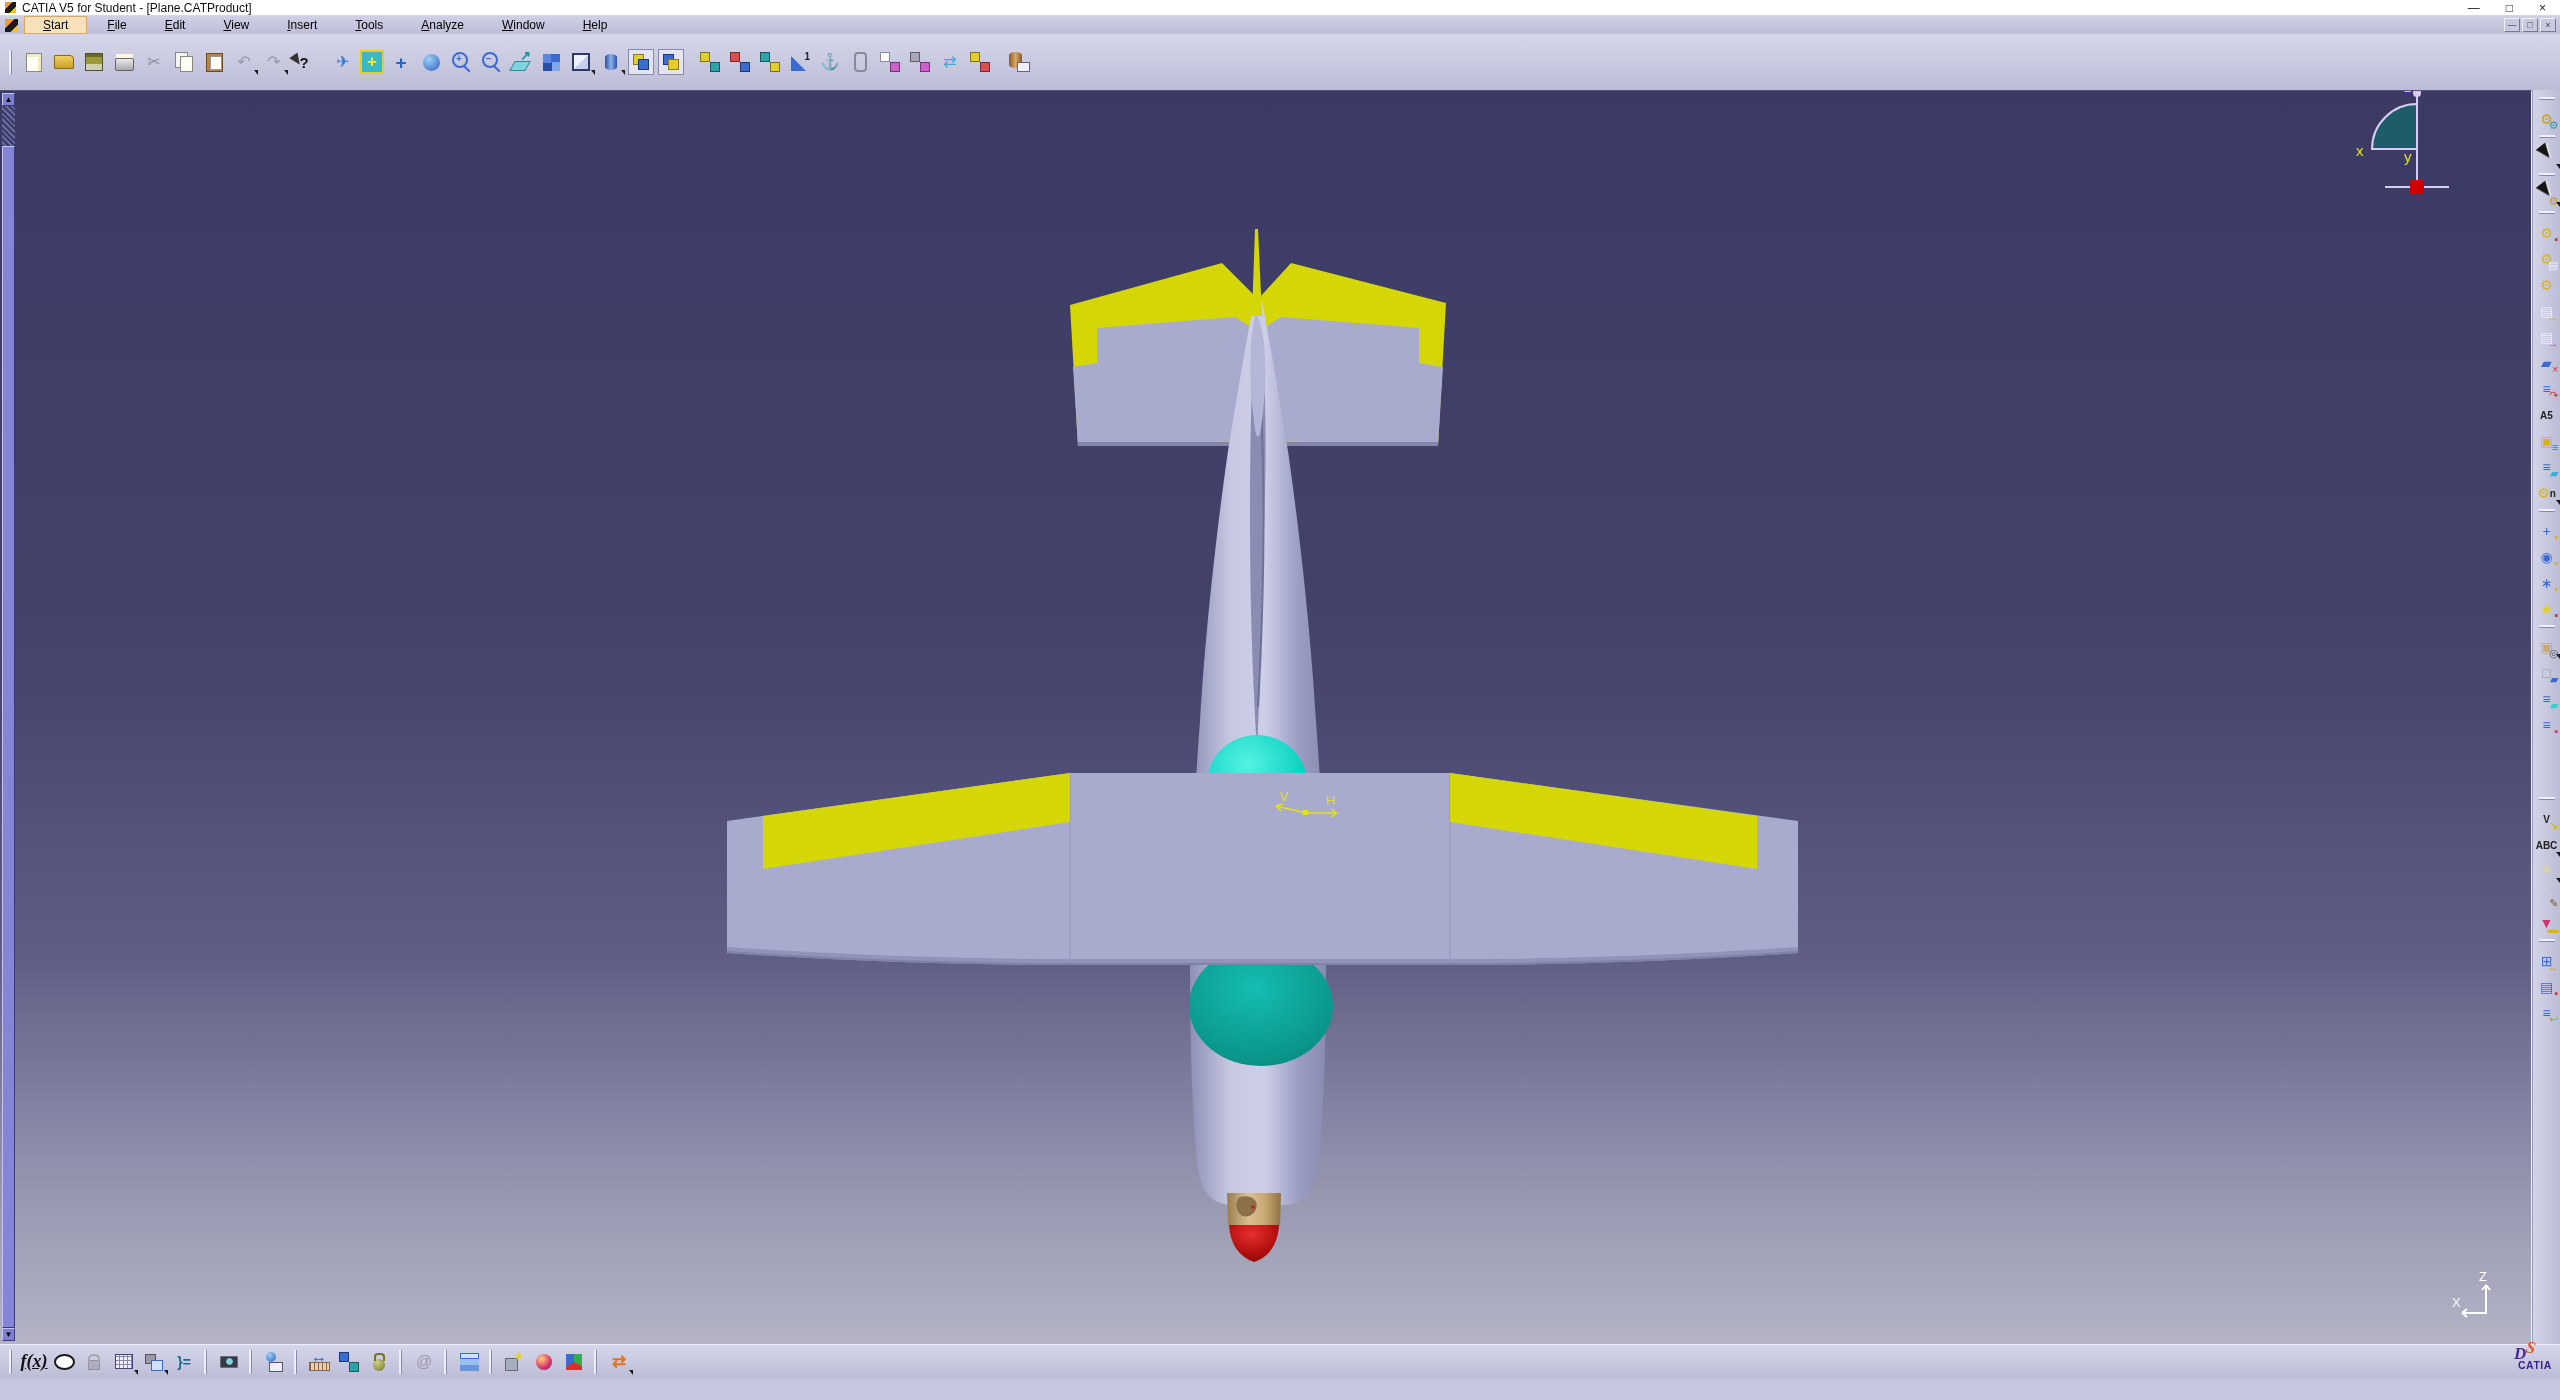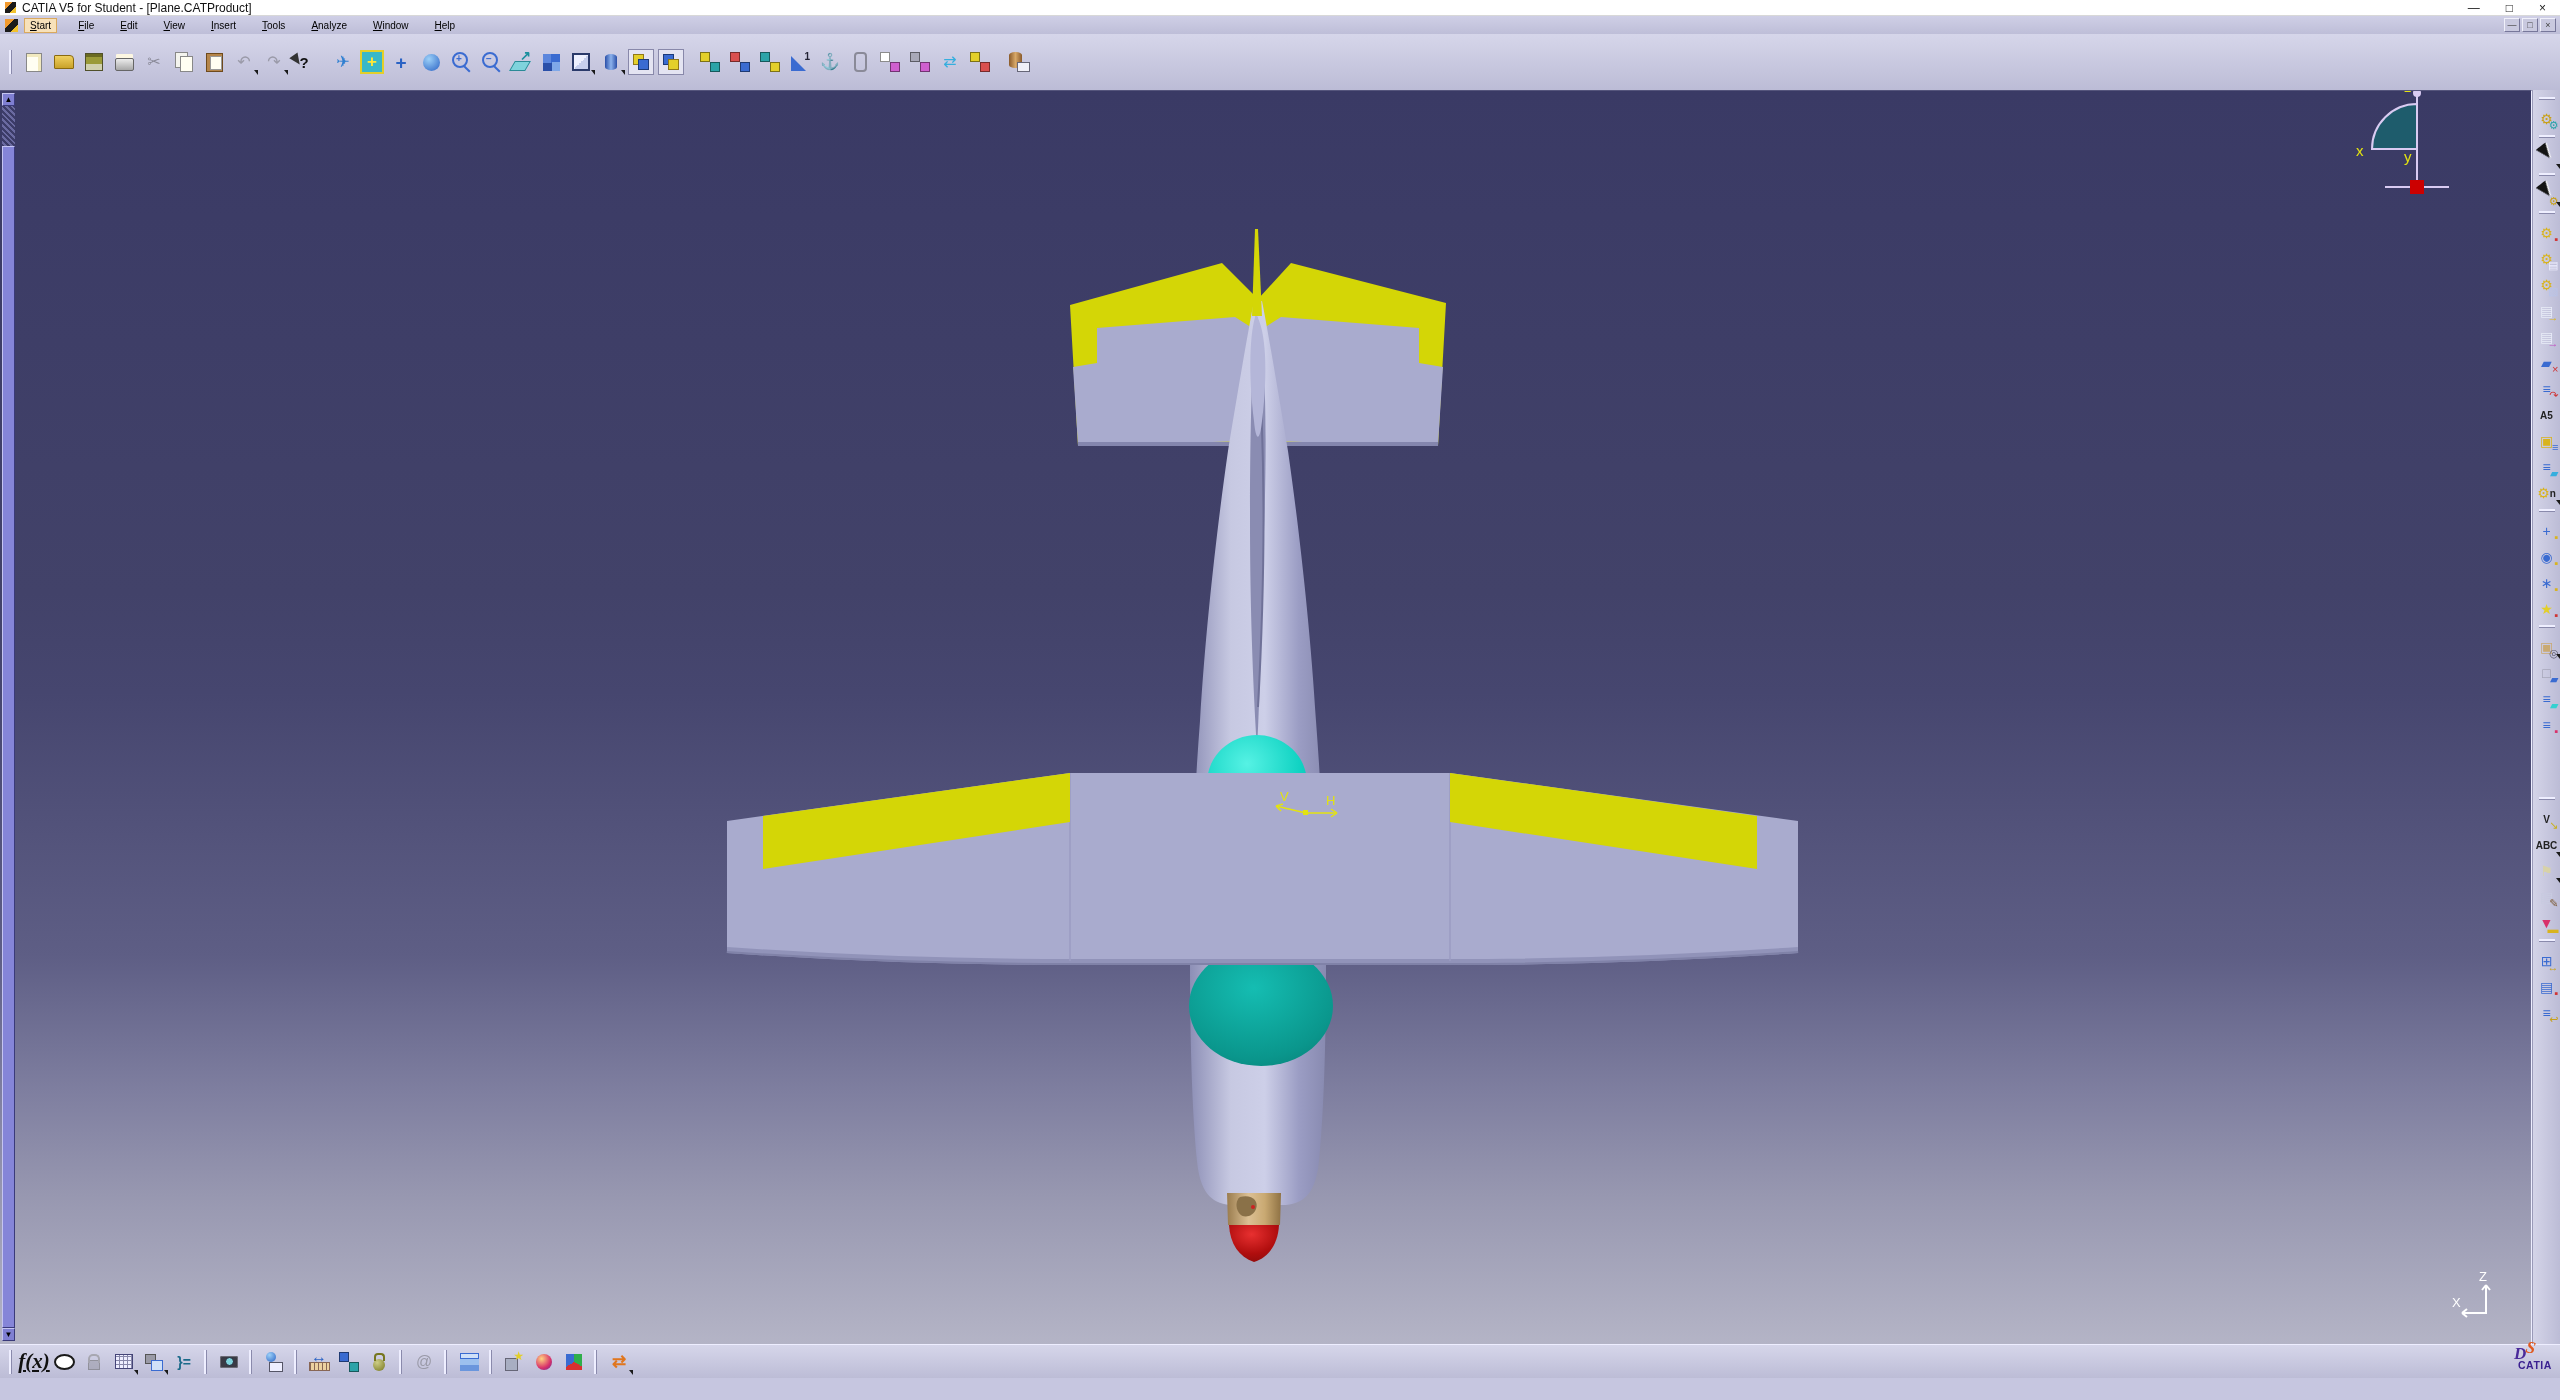--- a/index.html
+++ b/index.html
@@ -13,21 +13,21 @@
   .app-icon { width:11px; height:11px; margin:0 6px 0 5px;
     background:linear-gradient(135deg,#f29a2e 0 35%,#1b1b1b 35% 72%,#f2c22e 72%); flex:none;}
   #window-title { font-size:12px; color:#111; line-height:16px; }
   #win-ctrls { margin-left:auto; display:flex; gap:26px; padding-right:14px; }
   #win-ctrls .wc { font-size:12px; color:#222; cursor:default; line-height:14px; }
 
   
   #menubar { position:absolute; left:0; top:16px; width:2560px; height:18px;
     background:linear-gradient(#cfcfe6,#bebed8); display:flex; align-items:center; }
   #menubar .app-icon { width:13px; height:13px; }
-  .mi { font-size:10px; color:#000; padding:1px 5px; margin-right:16px; }
+  .mi { font-size:12px; color:#000; padding:1px 18px; margin-right:2px; }
   .mi u { text-decoration:underline; }
   .mi.active { background:#f7e1ba; border:1px solid #d9a95f; }
   #mdi-ctrls { margin-left:auto; display:flex; gap:2px; padding-right:4px; }
   #mdi-ctrls .wc { width:16px; height:14px; background:#c9c9df;
     border:1px solid; border-color:#f0f0fa #77779a #77779a #f0f0fa;
     font-size:9px; color:#444; text-align:center; line-height:12px; }
 
   
   .tbar { background:linear-gradient(#d6d6ea,#bcbcd6); display:flex; align-items:center; }
   #toolbar-top { position:absolute; left:0; top:34px; width:2560px; height:56px; padding-left:4px; }
@@ -97,21 +97,21 @@
     position:absolute; bottom:4px; right:4px; }
   .ic-setsq::before { content:""; width:0; height:0; border-left:15px solid #3a6bd1;
     border-top:15px solid transparent; position:absolute; bottom:4px; left:4px; }
   .ic-setsq .lbl { position:absolute; top:2px; right:3px; color:#223; }
   .ic-clip::before { content:""; width:9px; height:16px; border:2px solid #8a8a98; border-radius:4px; }
   .ic-catalog::before { content:""; width:13px; height:16px;
     background:linear-gradient(90deg,#8a5a2a,#d8a868,#8a5a2a); border-radius:6px/3px;
     position:absolute; top:3px; left:3px; }
   .ic-catalog::after { content:""; position:absolute; right:2px; bottom:3px; width:11px; height:8px;
     background:#f0f0f8; border:1px solid #667; }
-  .ic-fx .lbl { font-style:italic; font-family:"Liberation Serif",serif; font-size:21px; color:#101010;text-decoration:underline; }
+  .ic-fx .lbl { font-style:italic; font-family:"Liberation Serif",serif; font-size:18px; color:#101010;text-decoration:underline; }
   .ic-bubble::before { content:""; width:17px; height:12px; border:2px solid #1a1a1a; border-radius:50%;
     box-shadow:inset 0 0 0 1px #fff; background:#fff; }
   .ic-lock { opacity:.55; }
   .ic-lock::before { content:""; width:10px; height:8px; background:#9a9aa6; border:1px solid #666;
     margin-top:7px; }
   .ic-lock::after { content:""; position:absolute; top:5px; width:8px; height:7px;
     border:2px solid #888; border-bottom:none; border-radius:5px 5px 0 0; }
   .ic-table::before { content:""; width:16px; height:13px; background:#eef;
     border:1px solid #447;
     background-image:repeating-linear-gradient(0deg,transparent 0 3px,#88a 3px 4px),

